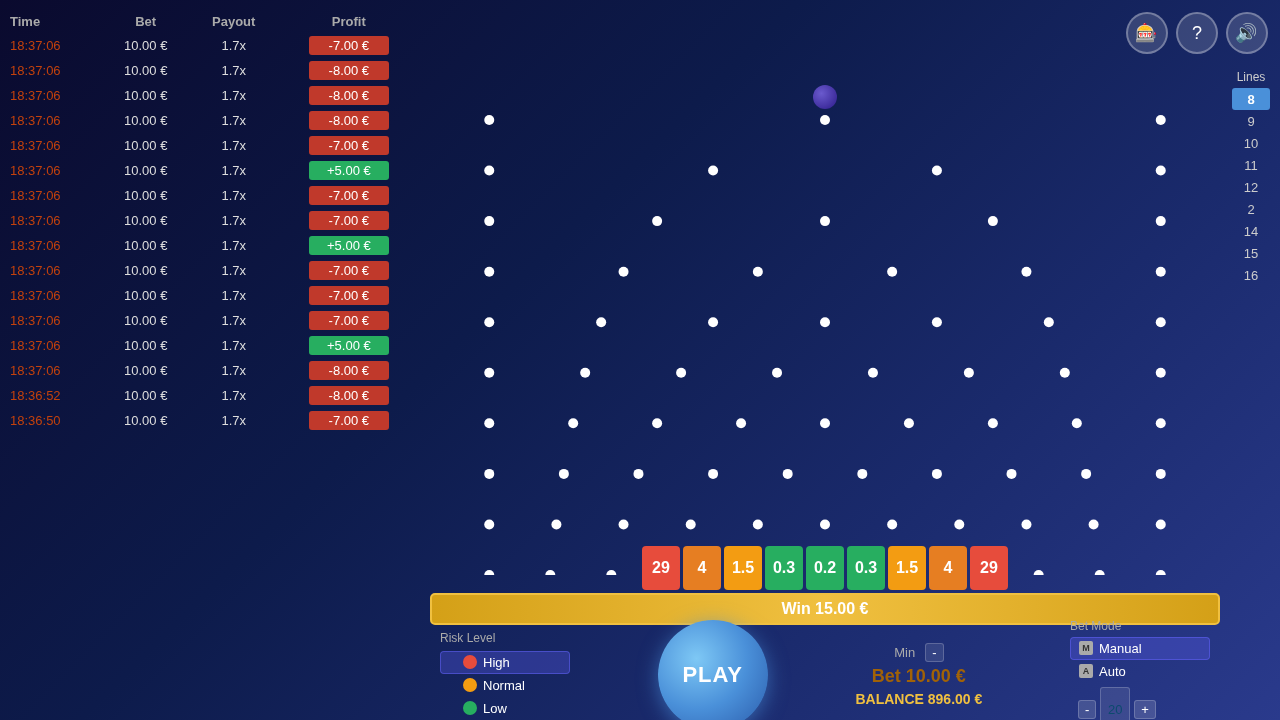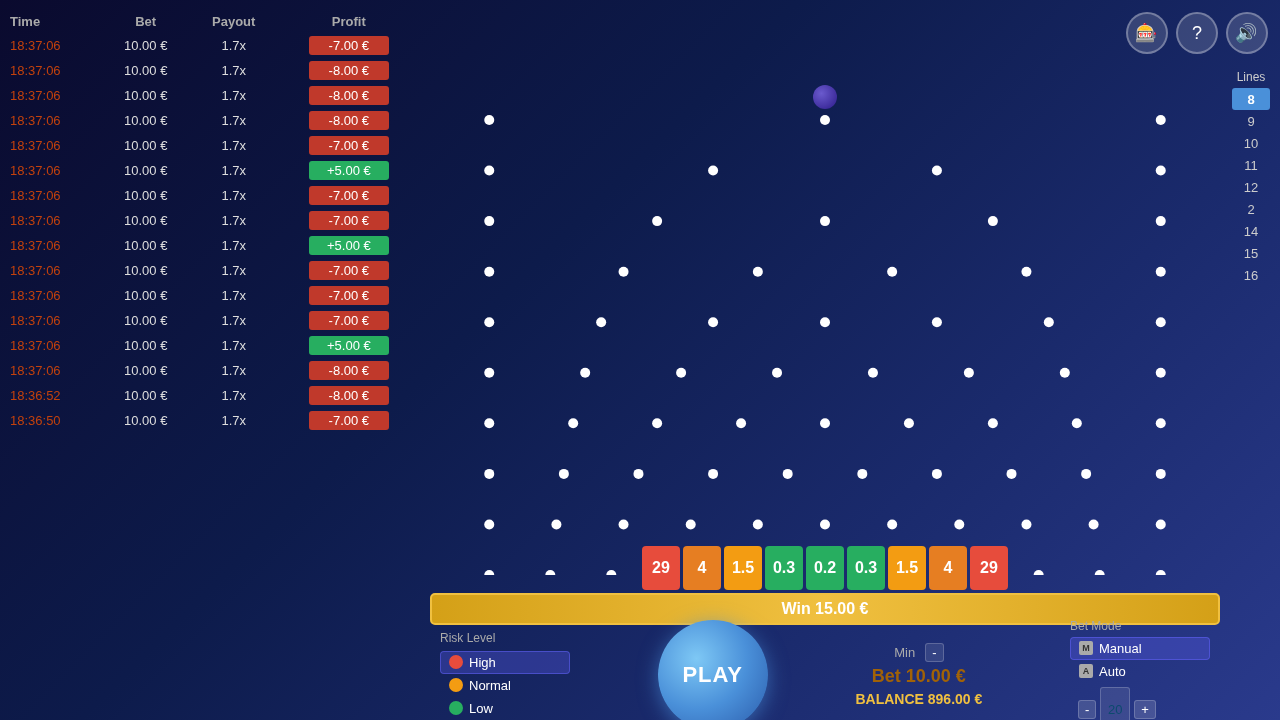--- a/index.html
+++ b/index.html
@@ -192,21 +192,21 @@
     }
     .risk-label {
       font-size: 12px;
       color: #aaa;
       margin-bottom: 2px;
     }
     .risk-option {
       display: flex;
       align-items: center;
       gap: 6px;
-      padding: 3px 8px;
+      padding: 3px 22px;
       border-radius: 4px;
       cursor: pointer;
       font-size: 13px;
     }
     .risk-option.active {
       background: rgba(100,100,255,0.3);
       border: 1px solid rgba(100,100,255,0.5);
     }
     .risk-option:not(.active) { border: 1px solid transparent; }
     .risk-dot {

